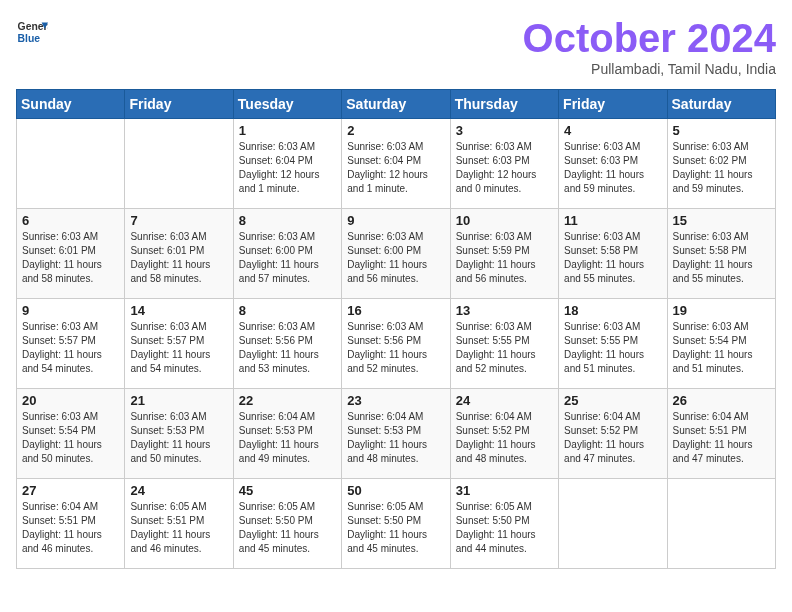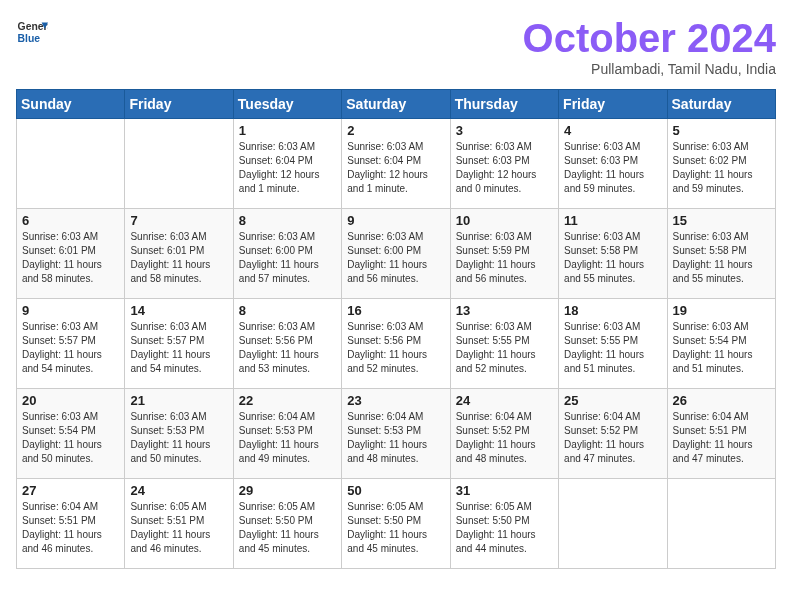--- a/index.html
+++ b/index.html
@@ -223,21 +223,21 @@
       <tr>
         <td>
           <span class="day-num">27</span>
           <div class="day-info">Sunrise: 6:04 AM<br>Sunset: 5:51 PM<br>Daylight: 11 hours<br>and 46 minutes.</div>
         </td>
         <td>
           <span class="day-num">24</span>
           <div class="day-info">Sunrise: 6:05 AM<br>Sunset: 5:51 PM<br>Daylight: 11 hours<br>and 46 minutes.</div>
         </td>
         <td>
-          <span class="day-num">29</span>
+          <span class="day-num">45</span>
           <div class="day-info">Sunrise: 6:05 AM<br>Sunset: 5:50 PM<br>Daylight: 11 hours<br>and 45 minutes.</div>
         </td>
         <td>
           <span class="day-num">50</span>
           <div class="day-info">Sunrise: 6:05 AM<br>Sunset: 5:50 PM<br>Daylight: 11 hours<br>and 45 minutes.</div>
         </td>
         <td>
           <span class="day-num">31</span>
           <div class="day-info">Sunrise: 6:05 AM<br>Sunset: 5:50 PM<br>Daylight: 11 hours<br>and 44 minutes.</div>
         </td>

